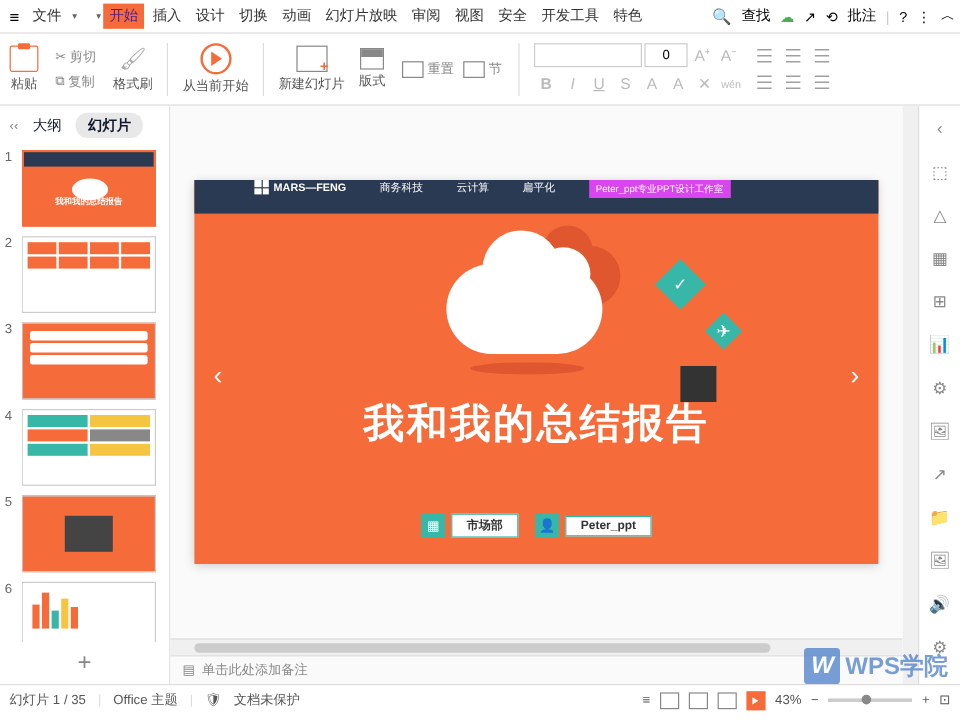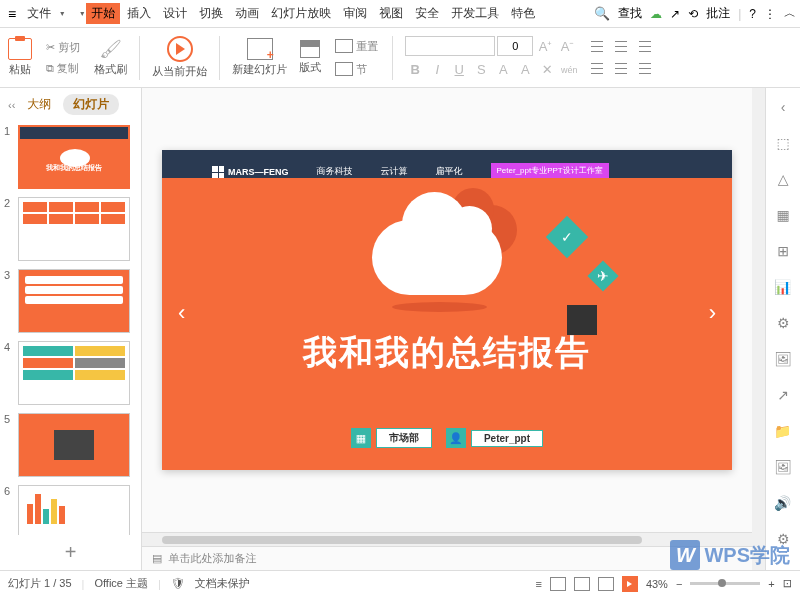--- a/index.html
+++ b/index.html
@@ -1,19 +1,19 @@
 <!DOCTYPE html>
 <html><head>
 <meta charset="utf-8">
 <style>
 * { margin: 0; padding: 0; box-sizing: border-box; font-family: "Microsoft YaHei", sans-serif; }
 body { width: 800px; height: 600px; background: #fff; overflow: hidden; position: relative; }
 .menubar { height: 28px; display: flex; align-items: center; padding: 0 4px; border-bottom: 1px solid #ddd; font-size: 12px; gap: 2px; }
 .menu-item { padding: 2px 5px; cursor: pointer; color: #333; }
-.menu-item.active { background: #f56b3a; color: #000000; }
+.menu-item.active { background: #f56b3a; color: #4c1d95; }
 .menubar .sep { color: #ccc; }
 .hamburger { font-size: 14px; padding: 0 4px; }
 .dropdown-tri { font-size: 8px; color: #666; margin-left: 2px; }
 .menu-right { margin-left: auto; display: flex; align-items: center; gap: 8px; }
 .search-icon { font-size: 13px; }
 .toolbar { height: 60px; display: flex; align-items: center; padding: 2px 8px; border-bottom: 1px solid #ddd; gap: 12px; }
 .tool-group { display: flex; flex-direction: column; align-items: center; font-size: 11px; color: #555; gap: 2px; }
 .paste-btn { display: flex; flex-direction: column; align-items: center; }
 .paste-icon { width: 24px; height: 22px; background: #fff; border: 1px solid #f56b3a; border-radius: 2px; position: relative; }
 .paste-icon::before { content: ""; position: absolute; top: -3px; left: 6px; width: 10px; height: 5px; background: #f56b3a; border-radius: 1px; }
@@ -25,21 +25,21 @@
 .layout-icon { width: 20px; height: 18px; border: 1px solid #888; background: linear-gradient(#888 40%, transparent 40%); }
 .section-icon { width: 18px; height: 14px; border: 1px solid #888; display: inline-block; }
 .fmt-btn { width: 20px; height: 20px; display: flex; align-items: center; justify-content: center; font-size: 13px; color: #bbb; }
 .font-input { width: 90px; height: 20px; border: 1px solid #ccc; font-size: 11px; }
 .size-input { width: 36px; height: 20px; border: 1px solid #ccc; font-size: 11px; text-align: center; }
 .list-btn { width: 18px; height: 16px; display: flex; flex-direction: column; justify-content: space-around; }
 .list-btn span { height: 1px; background: #888; width: 12px; }
 .content { display: flex; height: 482px; }
 .slidepanel { width: 148px; border-right: 1px solid #ddd; display: flex; flex-direction: column; }
 .panel-tabs { display: flex; padding: 6px 8px; gap: 12px; font-size: 12px; align-items: center; }
-.panel-tab { color: #a16207; cursor: pointer; }
+.panel-tab { color: #0f172a; cursor: pointer; }
 .panel-tab.active { background: #e8e8e8; padding: 2px 10px; border-radius: 10px; font-weight: bold; }
 .chev-l { font-size: 11px; color: #888; }
 .thumbs { flex: 1; overflow-y: auto; padding: 4px; }
 .thumb-row { display: flex; gap: 4px; margin-bottom: 8px; }
 .thumb-num { font-size: 11px; color: #666; width: 10px; }
 .thumb { width: 112px; height: 64px; border: 1px solid #ccc; background: #fff; position: relative; }
 .thumb.sel { border: 2px solid #f56b3a; }
 .thumb1 { background: #f56b3a; }
 .thumb1 .t-top { height: 12px; background: #2a3a52; }
 .thumb1 .t-cloud { width: 30px; height: 18px; background: #fff; border-radius: 50%; position: absolute; top: 22px; left: 40px; }
@@ -51,21 +51,21 @@
 .thumb4 { padding: 4px; display: grid; grid-template-columns: 1fr 1fr; gap: 2px; }
 .thumb4 div { height: 10px; }
 .thumb5 { background: #f56b3a; display: flex; align-items: center; justify-content: center; }
 .thumb5-box { width: 40px; height: 30px; background: #444; }
 .thumb6 { display: flex; align-items: flex-end; padding: 8px; gap: 2px; }
 .thumb6 div { width: 6px; background: #f56b3a; }
 .add-slide { text-align: center; font-size: 20px; color: #888; padding: 6px; cursor: pointer; }
 .canvas-area { flex: 1; background: #fafafa; position: relative; display: flex; flex-direction: column; }
 .canvas-wrap { flex: 1; display: flex; align-items: center; justify-content: center; padding: 20px; }
 .slide { width: 570px; height: 320px; background: #f56b3a; position: relative; box-shadow: 0 2px 8px rgba(0,0,0,0.2); }
-.slide-topbar { height: 28px; background: #2a3a52; display: flex; align-items: flex-end; padding: 0 50px; gap: 28px; font-size: 9px; color: #fff; }
+.slide-topbar { height: 28px; background: #2a3a52; display: flex; align-items: flex-start; padding: 0 50px; gap: 28px; font-size: 9px; color: #fff; }
 .brand { display: flex; align-items: center; gap: 4px; font-weight: bold; }
 .brand-icon { width: 12px; height: 12px; display: grid; grid-template-columns: 1fr 1fr; gap: 1px; }
 .brand-icon span { background: #fff; }
 .tag { background: #d946ef; padding: 2px 6px; font-size: 8px; }
 .cloud-big { position: absolute; top: 70px; left: 210px; width: 130px; height: 75px; background: #fff; border-radius: 60px; }
 .cloud-big::before { content: ""; position: absolute; top: -28px; left: 30px; width: 65px; height: 65px; background: #fff; border-radius: 50%; }
 .cloud-big::after { content: ""; position: absolute; top: -14px; left: 75px; width: 45px; height: 45px; background: #fff; border-radius: 50%; }
 .cloud-small { position: absolute; top: 55px; left: 270px; width: 85px; height: 50px; background: #e0572f; border-radius: 40px; }
 .cloud-small::before { content: ""; position: absolute; top: -17px; left: 20px; width: 42px; height: 42px; background: #e0572f; border-radius: 50%; }
 .shadow-el { position: absolute; top: 152px; left: 230px; width: 95px; height: 10px; background: #e0572f; border-radius: 50%; }
@@ -153,21 +153,21 @@
   </div>
   <div style="border-left:1px solid #ddd;height:44px"></div>
   <div class="tool-group">
     <div class="newslide-icon"></div>
     <span>新建幻灯片</span>
   </div>
   <div class="tool-group">
     <div class="layout-icon"></div>
     <span>版式</span>
   </div>
-  <div style="display:flex;flex-direction:column;gap:4px;font-size:11px;color:#555">
+  <div style="display:flex;flex-direction:row;gap:4px;font-size:11px;color:#555">
     <div class="small-btn">
         <span class="section-icon"></span>
         <span>重置</span>
       </div>
     <div class="small-btn">
         <span class="section-icon"></span>
         <span>节</span>
       </div>
   </div>
   <div style="border-left:1px solid #ddd;height:44px"></div>

